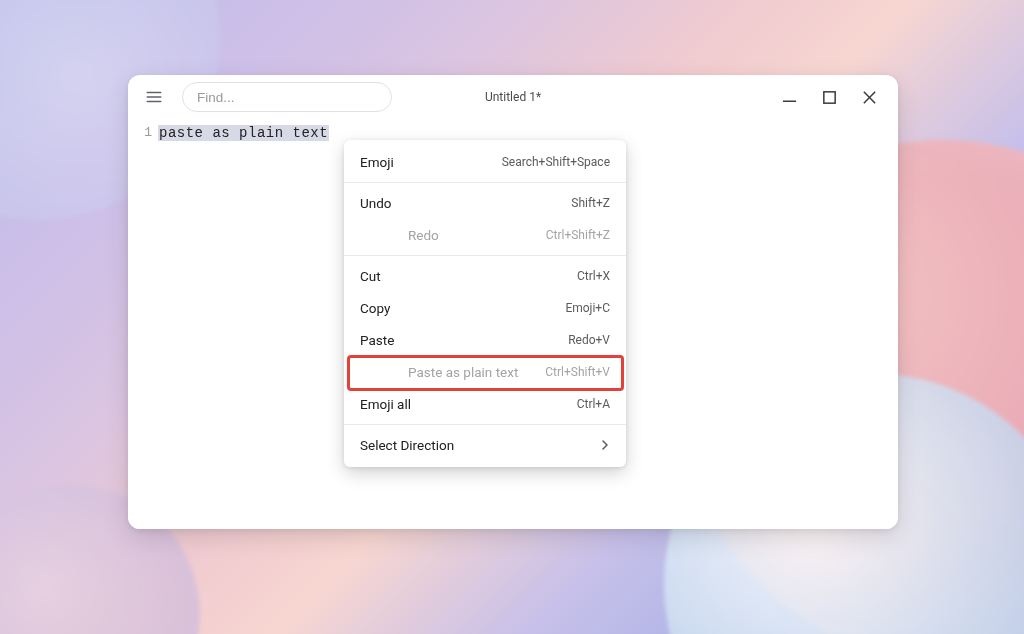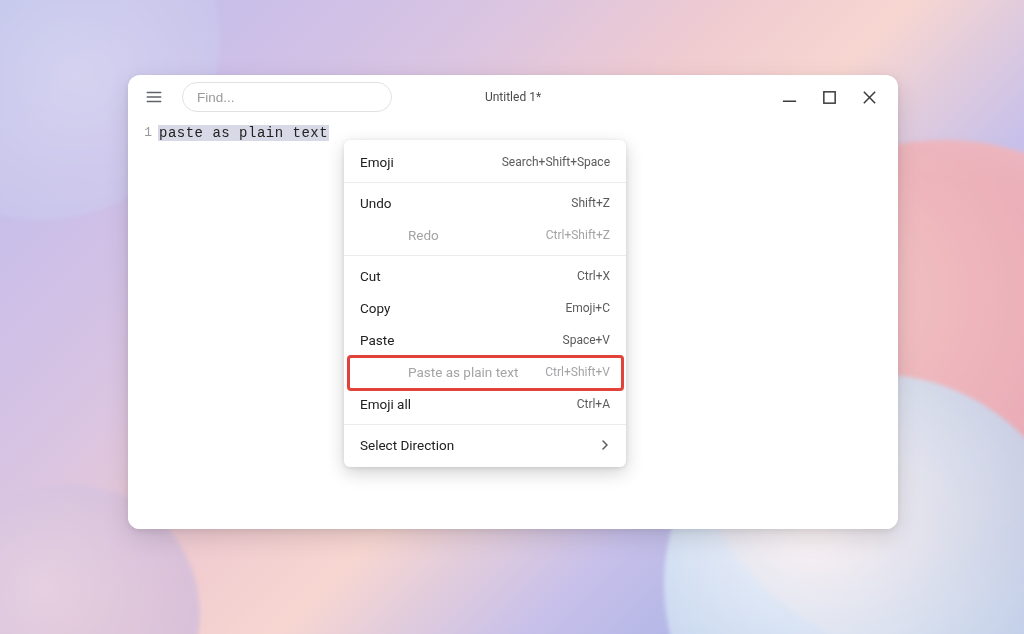--- a/index.html
+++ b/index.html
@@ -204,21 +204,21 @@
   <div class="ctx-item">
     <span>Cut</span>
     <span class="shortcut">Ctrl+X</span>
   </div>
   <div class="ctx-item">
     <span>Copy</span>
     <span class="shortcut">Emoji+C</span>
   </div>
   <div class="ctx-item">
     <span>Paste</span>
-    <span class="shortcut">Space+V</span>
+    <span class="shortcut">Redo+V</span>
   </div>
   <div class="ctx-item disabled">
     <span>Paste as plain text</span>
     <span class="shortcut">Ctrl+Shift+V</span>
   </div>
   <div class="ctx-item">
     <span>Emoji all</span>
     <span class="shortcut">Ctrl+A</span>
   </div>
   <div class="ctx-sep"></div>

